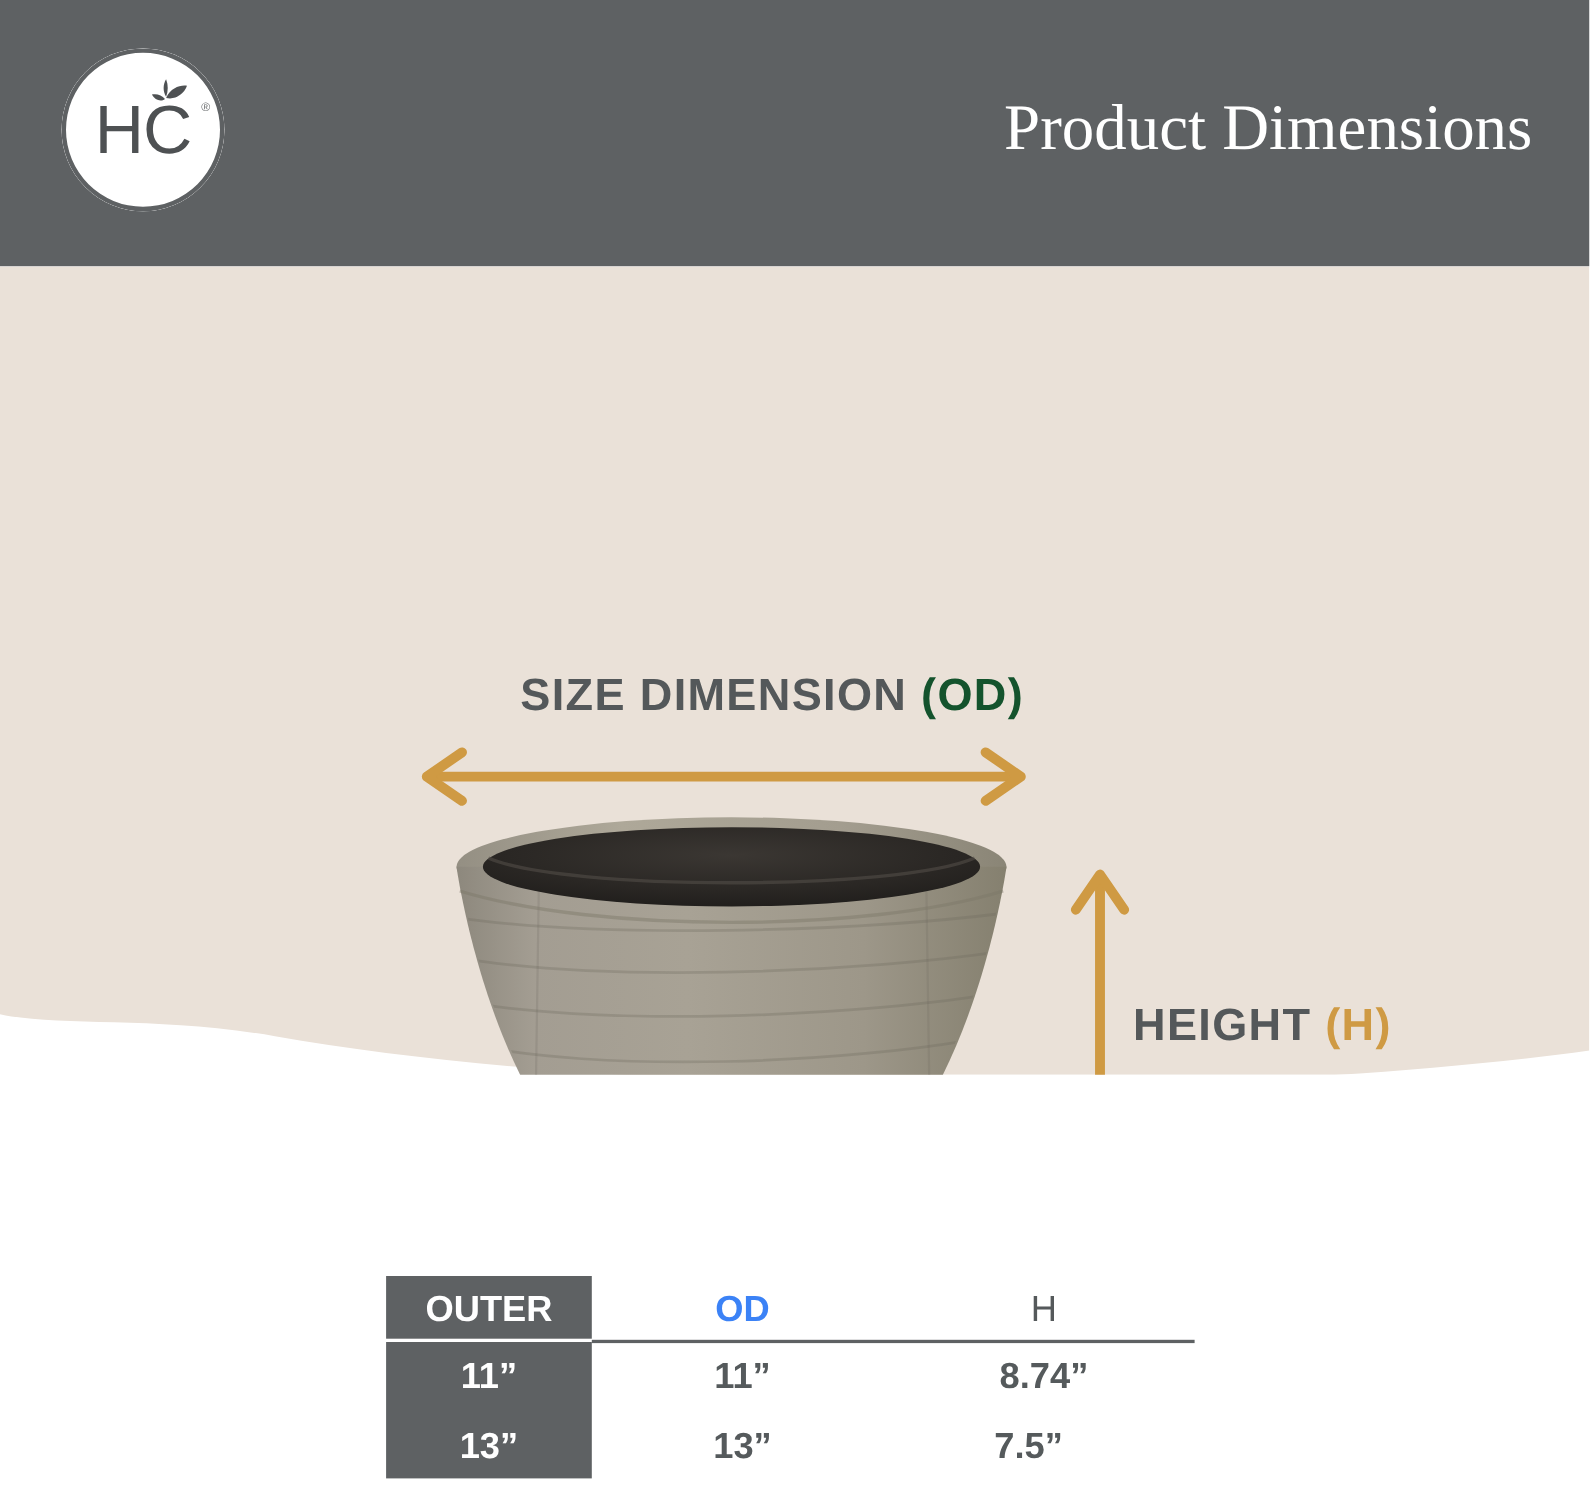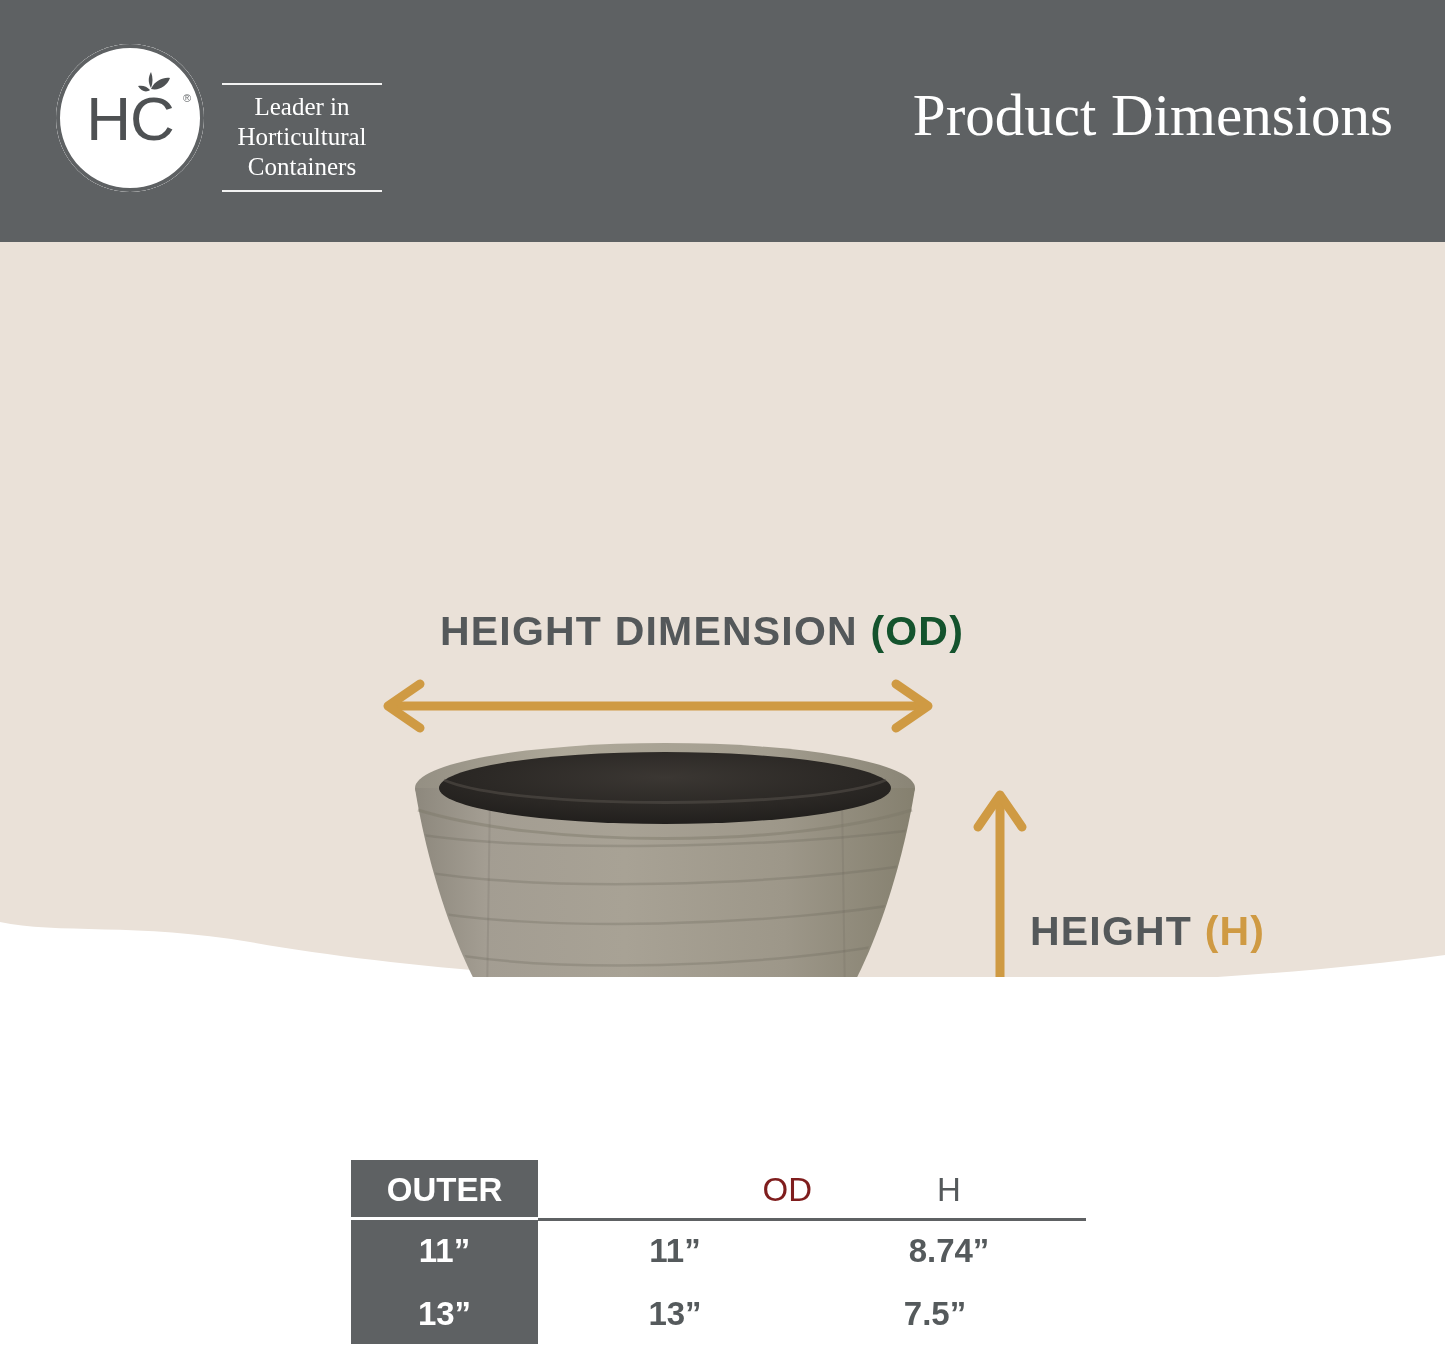--- a/index.html
+++ b/index.html
@@ -121,21 +121,21 @@
   }
   .cell{
     position:absolute;
     font-size:33px; font-weight:700;
     color:#555a5c;
     text-align:center;
     white-space:nowrap;
   }
   .cell.onDark{ color:#ffffff; }
   .c-size-h{ left:0;   top:11px; width:187px; }
-  .c-od-h  { left:187px; top:11px; width:274px; font-weight:400; color:#7f1d1d;text-align:right; }
+  .c-od-h  { left:187px; top:11px; width:274px; font-weight:700; color:#3b82f6; }
   .c-h-h   { left:461px; top:11px; width:274px; font-weight:400; color:#55595b; }
   .r1-size { left:0;   top:72px; width:187px; }
   .r1-od   { left:187px; top:72px; width:274px; }
   .r1-h    { left:461px; top:72px; width:274px; }
   .r2-size { left:0;   top:135px; width:187px; }
   .r2-od   { left:187px; top:135px; width:274px; }
   .r2-h    { left:447px; top:135px; width:274px; }
 </style>
 </head>
 <body>
@@ -149,39 +149,34 @@
         <div class="logo-letters">HC</div>
         <svg class="logo-leaves" viewBox="0 0 46 34">
           <path d="M24 4 C26 9, 26 15, 24 20 C21 15, 21 9, 24 4 Z" fill="#4e5153"></path>
           <path d="M24 21 C28 12, 37 9, 43 10 C40 18, 32 23, 24 21 Z" fill="#4e5153"></path>
           <path d="M23 22 C20 18, 15 17, 11 18 C14 23, 19 25, 23 22 Z" fill="#4e5153"></path>
         </svg>
         <span class="logo-reg">®</span>
       </div>
     </div>
 
-    <div class="brand-tagline">
-      <div>Leader in</div>
-      <div>Horticultural</div>
-      <div>Containers</div>
-    </div>
 
   </div>
 
   <div class="header-title">Product Dimensions</div>
 </div>
 
 <div class="stage">
 
   <svg class="stage-bg" viewBox="0 0 1445 735" preserveAspectRatio="none">
     <path d="M0 0 L1445 0 L1445 713 C1100 760, 560 755, 250 700 C140 681, 55 692, 0 680 Z" fill="#eae1d8"></path>
   </svg>
 
   <div class="od-label">
-    <span>HEIGHT DIMENSION </span><span class="accent">(OD)</span>
+    <span>SIZE DIMENSION </span><span class="accent">(OD)</span>
   </div>
 
   <svg class="arrow-od" width="560" height="54" viewBox="0 0 560 54">
     <line x1="14" y1="27" x2="546" y2="27" stroke="#cf9a43" stroke-width="9" stroke-linecap="round"></line>
     <polyline points="42,5 10,27 42,49" fill="none" stroke="#cf9a43" stroke-width="9" stroke-linecap="round" stroke-linejoin="round"></polyline>
     <polyline points="518,5 550,27 518,49" fill="none" stroke="#cf9a43" stroke-width="9" stroke-linecap="round" stroke-linejoin="round"></polyline>
   </svg>
 
   <svg class="planter" width="566" height="390" viewBox="0 0 566 390">
     <defs>

